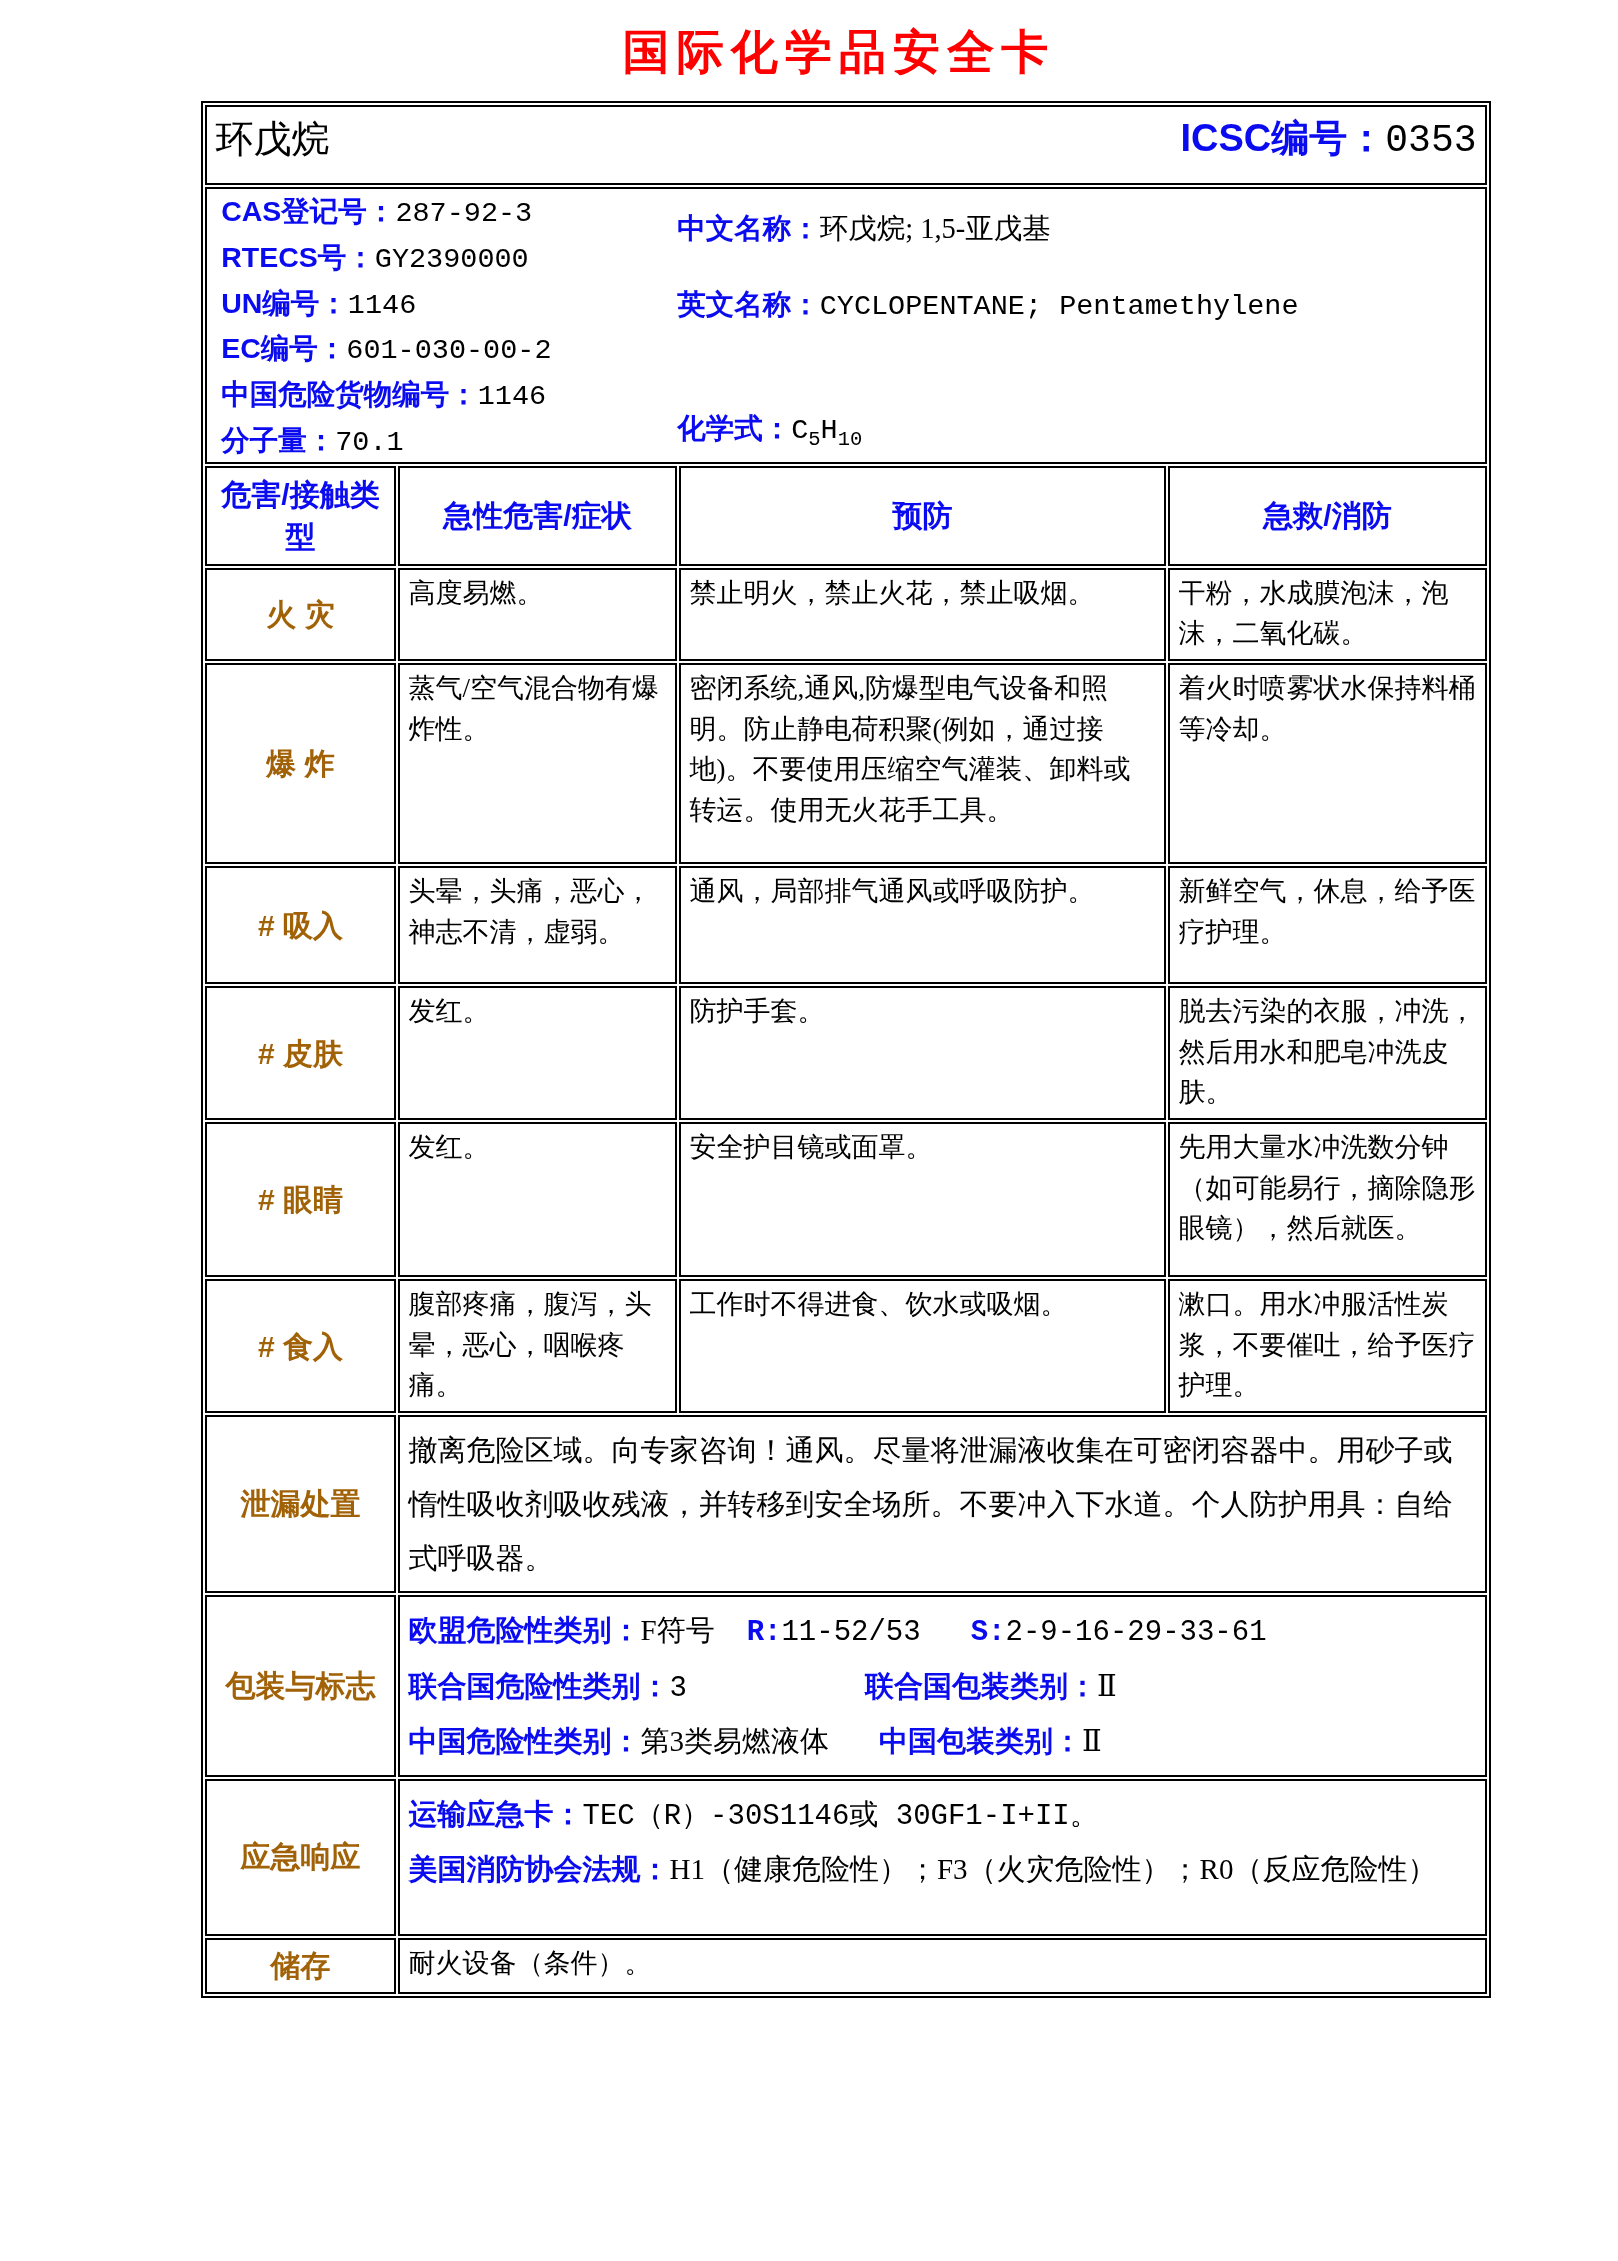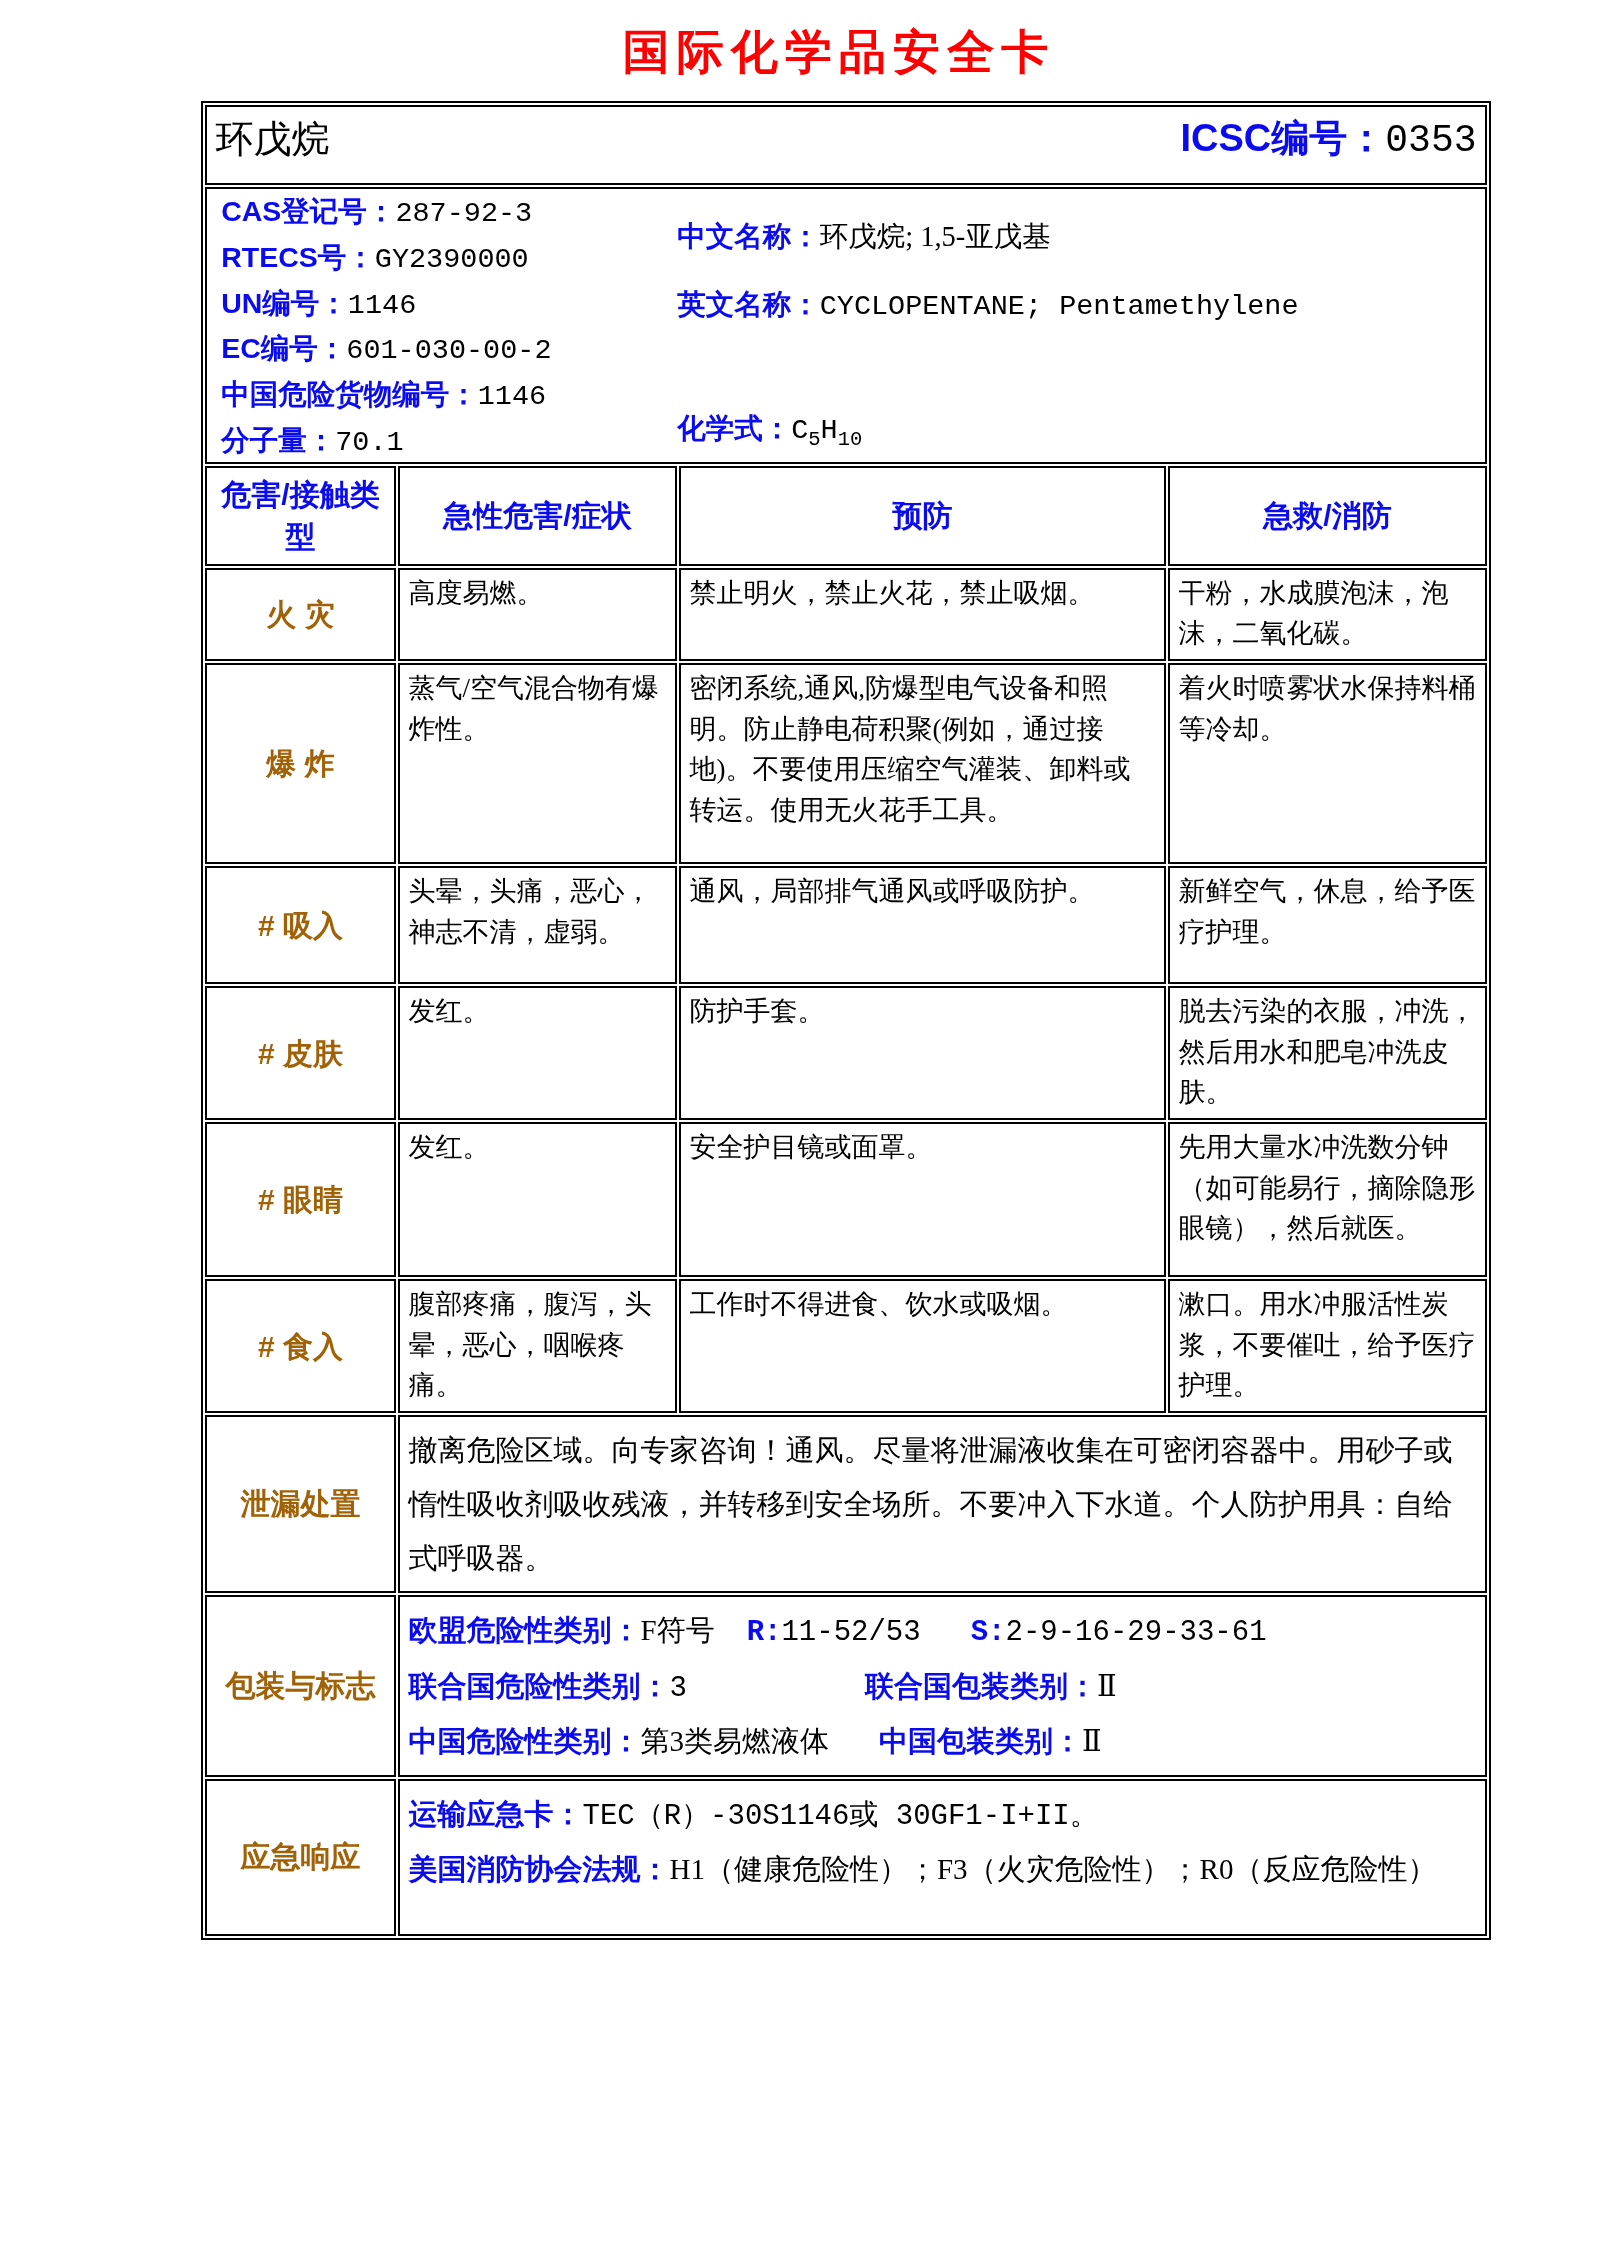--- a/index.html
+++ b/index.html
@@ -77,21 +77,21 @@
     height: 100%;
     font-size: 38px;
   }
   
   td.ids-cell { padding: 10px 7.1px 7.1px 14.2px; }
   .ids-flex { display: flex; height: 256px; }
   .ids-left { width: 456px; flex: none; display: flex; flex-direction: column; justify-content: center; }
   .ids-left .idline { font-size: 28.5px; white-space: nowrap; }
   .ids-right { flex: 1; position: relative; }
   .ids-right .idline { font-size: 28.5px; white-space: nowrap; }
-  .id-zh { position: absolute; top: 16px; left: 0; }
+  .id-zh { position: absolute; top: 8px; left: 0; }
   .id-en { position: absolute; top: 84px; left: 0; }
   .id-formula { position: absolute; bottom: 0; left: 0; }
   sub { font-size: 0.72em; }
   
   td.wide { line-height: 1.85; font-size: 29px; padding-top: 7.1px; }
   .pk-line { white-space: nowrap; }
   .gap-s { margin-left: 32px; }
   .gap-m { margin-left: 50px; }
   .gap-l { margin-left: 178px; }
 </style>
@@ -209,16 +209,20 @@
   </tr>
 
   <tr style="height:157px">
     <td class="lbl">应急响应</td>
     <td colspan="3" class="wide">
       <div><span class="blue">运输应急卡：</span><span class="lat">TEC（R）-30S1146或 30GF1-I+II。</span></div>
       <div><span class="blue">美国消防协会法规：</span><span>H1（健康危险性）；F3（火灾危险性）；R0（反应危险性）</span></div>
     </td>
   </tr>
 
+  <tr style="height:56px">
+    <td class="lbl">储存</td>
+    <td colspan="3">耐火设备（条件）。</td>
+  </tr>
 
 </tbody>
   </table>
 
 
 </body></html>

